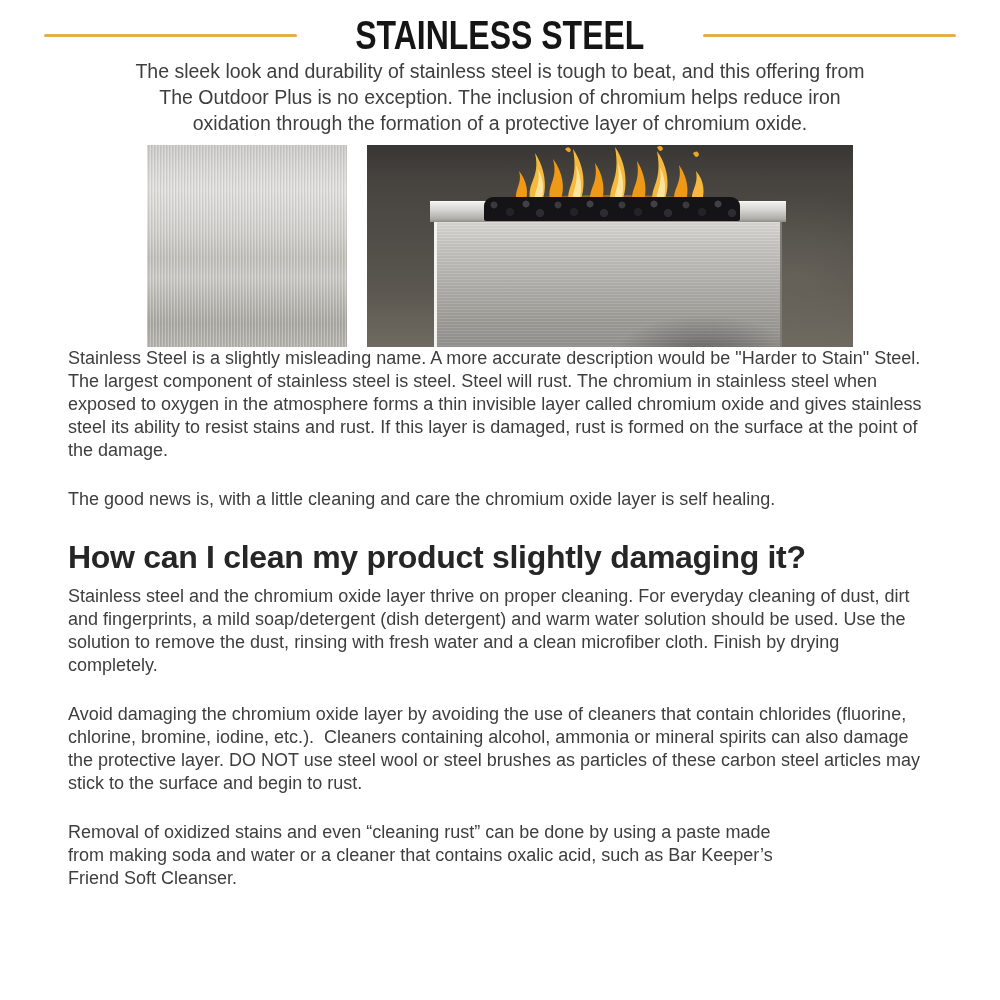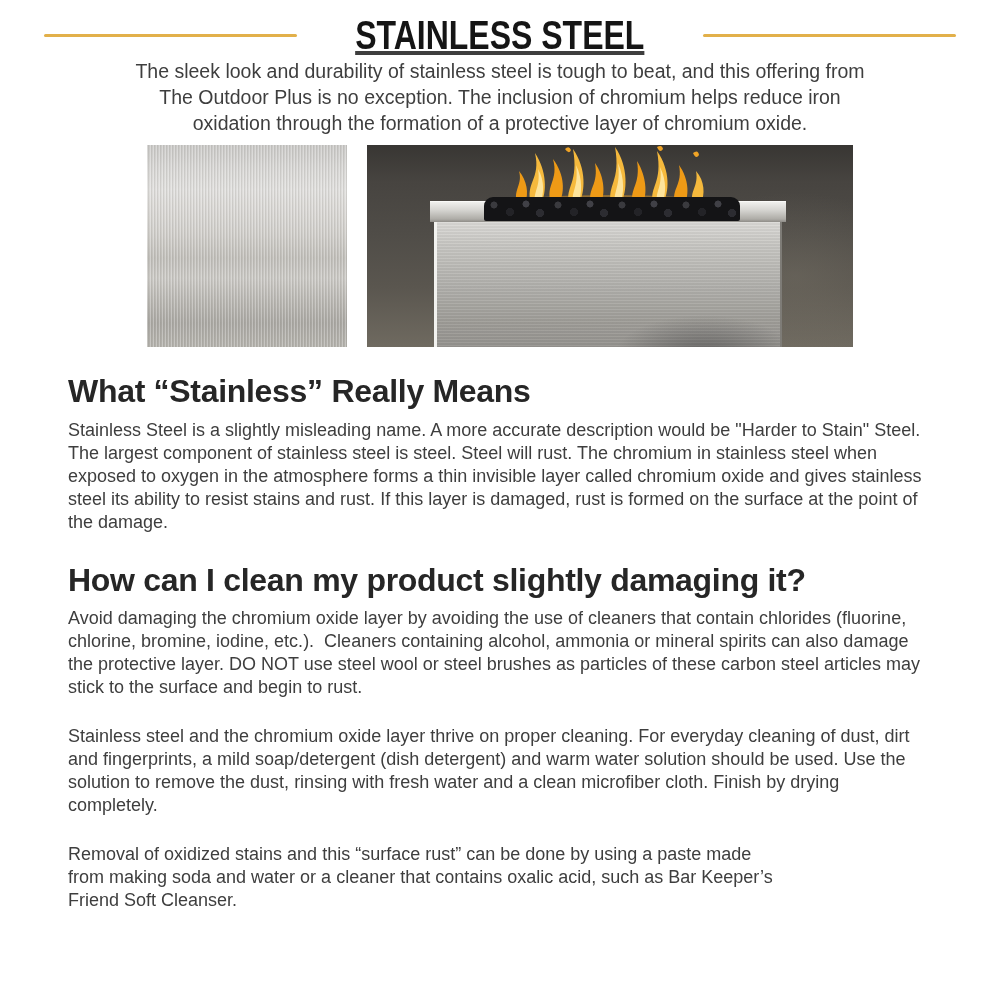--- a/index.html
+++ b/index.html
@@ -12,21 +12,21 @@
   html,body{margin:0;padding:0;}
   body{
     width:1000px;height:1000px;background:#ffffff;
     font-family:"Liberation Sans", sans-serif;color:var(--body-text);
   }
   .page{width:1000px;height:1000px;overflow:hidden;}
 
   
   .title-row{
     display:flex;align-items:center;justify-content:center;
-    gap:44px;margin-top:14px;height:42px;text-decoration:underline;
+    gap:44px;margin-top:14px;height:42px;
   }
   .rule{width:253px;height:3px;background:var(--accent-gold);border-radius:2px;}
   .title-wrap{width:318px;display:flex;justify-content:center;}
   .page-title{
     margin:0;font-size:40px;font-weight:800;color:var(--title-text);
     white-space:nowrap;letter-spacing:0;
     transform:scaleX(0.8);transform-origin:center;
     line-height:1;
   }
 
@@ -135,25 +135,25 @@
           <path fill="#f0a426" d="M186,8 q5,-4 6,2 q-3,5 -6,-2 Z"></path>
         </g>
       </svg>
       <div class="pit-rim"></div>
       <div class="pit-rocks"></div>
       <div class="pit-body"></div>
     </div>
   </div>
 
   <div class="content">
-    <h2 class="section-heading">What “Stainless” Really Means</h2>
     <p class="body-para">Stainless Steel is a slightly misleading name. A more accurate description would be "Harder to Stain" Steel. The largest component of stainless steel is steel. Steel will rust. The chromium in stainless steel when exposed to oxygen in the atmosphere forms a thin invisible layer called chromium oxide and gives stainless steel its ability to resist stains and rust. If this layer is damaged, rust is formed on the surface at the point of
 the damage.</p>
+    <p class="body-para">The good news is, with a little cleaning and care the chromium oxide layer is self healing.</p>
 
     <h2 class="section-heading">How can I clean my product slightly damaging it?</h2>
+    <p class="body-para">Stainless steel and the chromium oxide layer thrive on proper cleaning. For everyday cleaning of dust, dirt and fingerprints, a mild soap/detergent (dish detergent) and warm water solution should be used. Use the solution to remove the dust, rinsing with fresh water and a clean microfiber cloth. Finish by drying completely.</p>
     <p class="body-para">Avoid damaging the chromium oxide layer by avoiding the use of cleaners that contain chlorides (fluorine, chlorine, bromine, iodine, etc.).  Cleaners containing alcohol, ammonia or mineral spirits can also damage the protective layer. DO NOT use steel wool or steel brushes as particles of these carbon steel articles may stick to the surface and begin to rust.</p>
-    <p class="body-para">Stainless steel and the chromium oxide layer thrive on proper cleaning. For everyday cleaning of dust, dirt and fingerprints, a mild soap/detergent (dish detergent) and warm water solution should be used. Use the solution to remove the dust, rinsing with fresh water and a clean microfiber cloth. Finish by drying completely.</p>
-    <p class="body-para">Removal of oxidized stains and this “surface rust” can be done by using a paste made
+    <p class="body-para">Removal of oxidized stains and even “cleaning rust” can be done by using a paste made
 from making soda and water or a cleaner that contains oxalic acid, such as Bar Keeper’s
 Friend Soft Cleanser.</p>
   </div>
 
 </div>
 
 </body></html>

